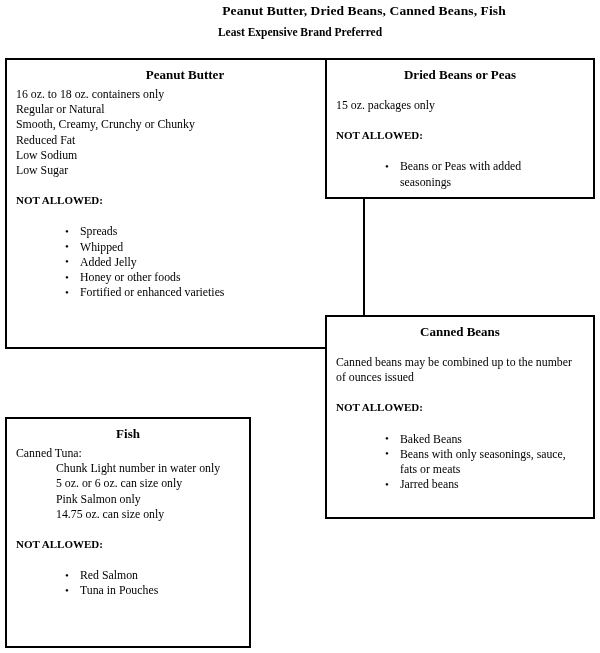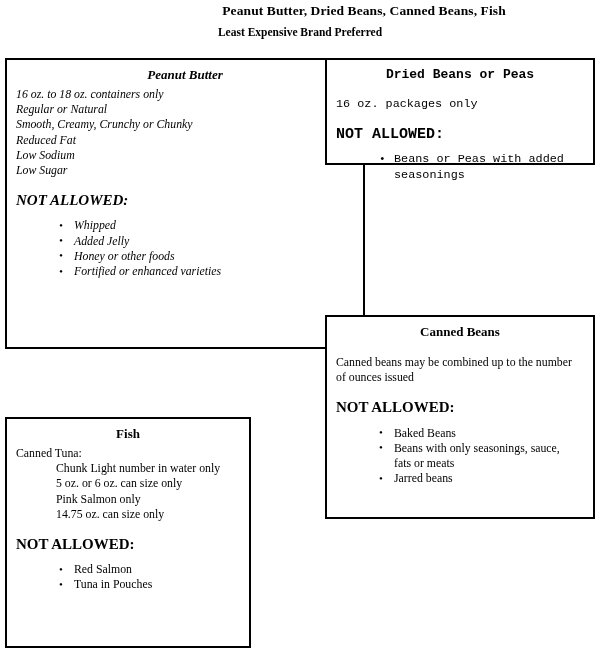--- a/index.html
+++ b/index.html
@@ -58,45 +58,45 @@
     padding: 0 9px;
   }
 
   .plain-line { white-space: nowrap; }
   .indent-line { padding-left: 40px; }
   .spacer { height: 15px; }
   .spacer-sm { height: 11px; }
 
   .not-allowed {
     font-weight: bold;
-    font-size: 15px;
+    font-size: 11px;
   }
 
   ul.na-list {
     list-style: none;
-    margin: 10px;
+    margin: 16px;
     padding: 0 0 0 33px;
   }
   ul.na-list > li {
     position: relative;
     padding-left: 15px;
     line-height: 15.2px;
     font-size: 11.8px;
   }
   ul.na-list > li::before {
     content: "\2022";
     position: absolute;
     left: 0;
     top: -0.5px;
     font-size: 11px;
   }
 
   
-  #box-peanut-butter { left: 5px;   top: 58px;  width: 360px; height: 291px; font-style: italic; }
-  #box-dried-beans   { left: 325px; top: 58px;  width: 270px; height: 107px; font-family: Liberation Mono, monospace; }
+  #box-peanut-butter { left: 5px;   top: 58px;  width: 360px; height: 291px; }
+  #box-dried-beans   { left: 325px; top: 58px;  width: 270px; height: 141px; }
   #box-canned-beans  { left: 325px; top: 315px; width: 270px; height: 204px; }
   #box-fish          { left: 5px;   top: 417px; width: 246px; height: 231px; }
 </style>
 </head>
 <body>
 
 <div class="doc-title">Peanut Butter, Dried Beans, Canned Beans, Fish</div>
 
 <div class="doc-subtitle">Least Expensive Brand Preferred</div>
 
@@ -111,38 +111,39 @@
     <div class="plain-line">Smooth, Creamy, Crunchy or Chunky</div>
     <div class="plain-line">Reduced Fat</div>
     <div class="plain-line">Low Sodium</div>
     <div class="plain-line">Low Sugar</div>
 
     <div class="spacer"></div>
 
     <div class="not-allowed">NOT ALLOWED:</div>
 
     <ul class="na-list">
+      <li>Spreads</li>
       <li>Whipped</li>
       <li>Added Jelly</li>
       <li>Honey or other foods</li>
       <li>Fortified or enhanced varieties</li>
     </ul>
 
   </div>
 </div>
 
 <div class="box" id="box-dried-beans">
 
   <div class="box-title">Dried Beans or Peas</div>
 
   <div class="box-body">
 
     <div class="spacer-sm"></div>
 
-    <div class="plain-line">16 oz. packages only</div>
+    <div class="plain-line">15 oz. packages only</div>
 
     <div class="spacer"></div>
 
     <div class="not-allowed">NOT ALLOWED:</div>
 
     <ul class="na-list">
       <li>Beans or Peas with added seasonings</li>
     </ul>
 
   </div>

